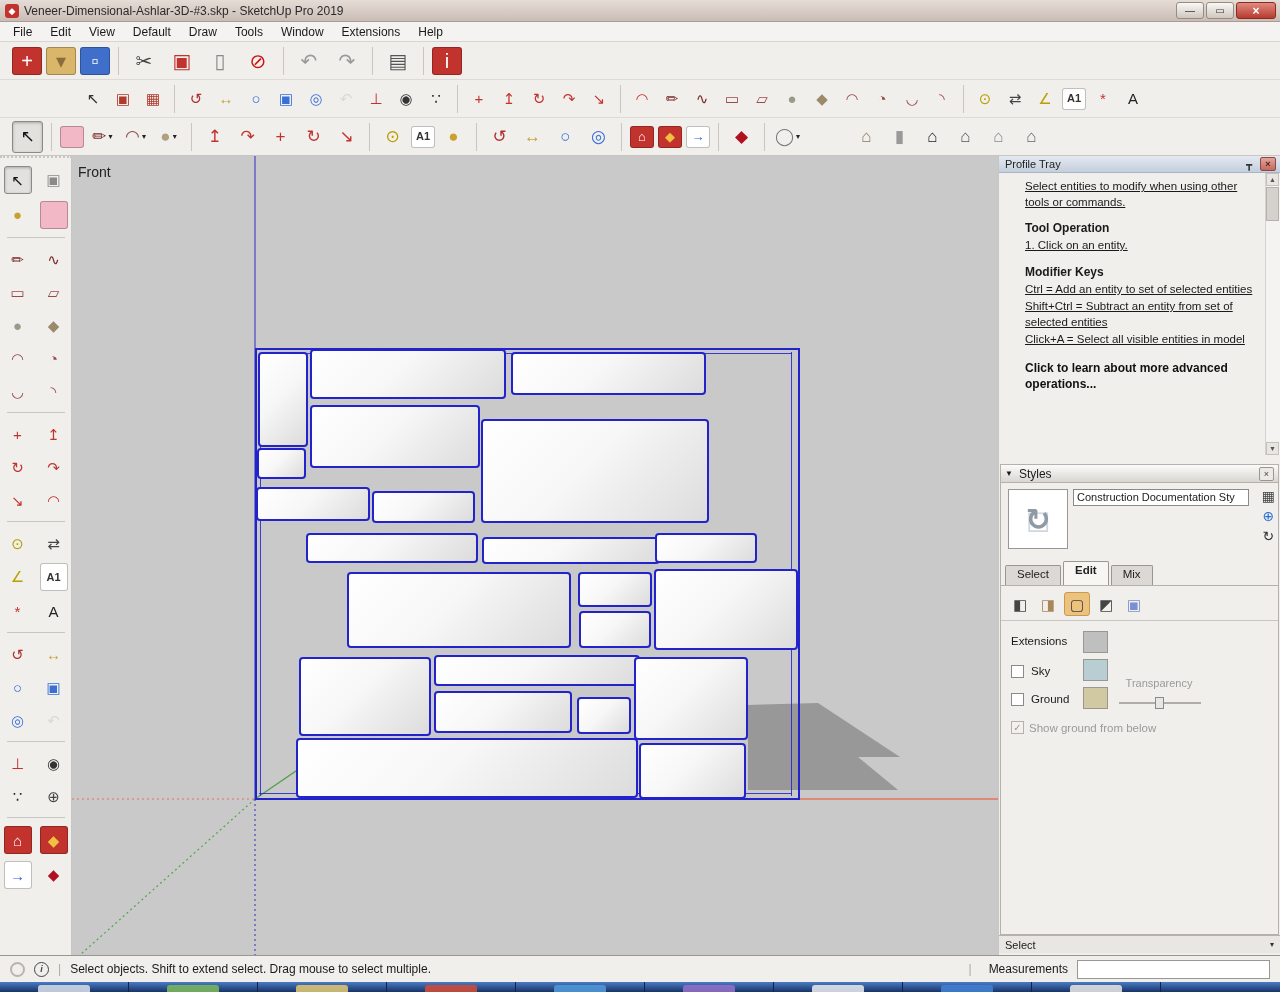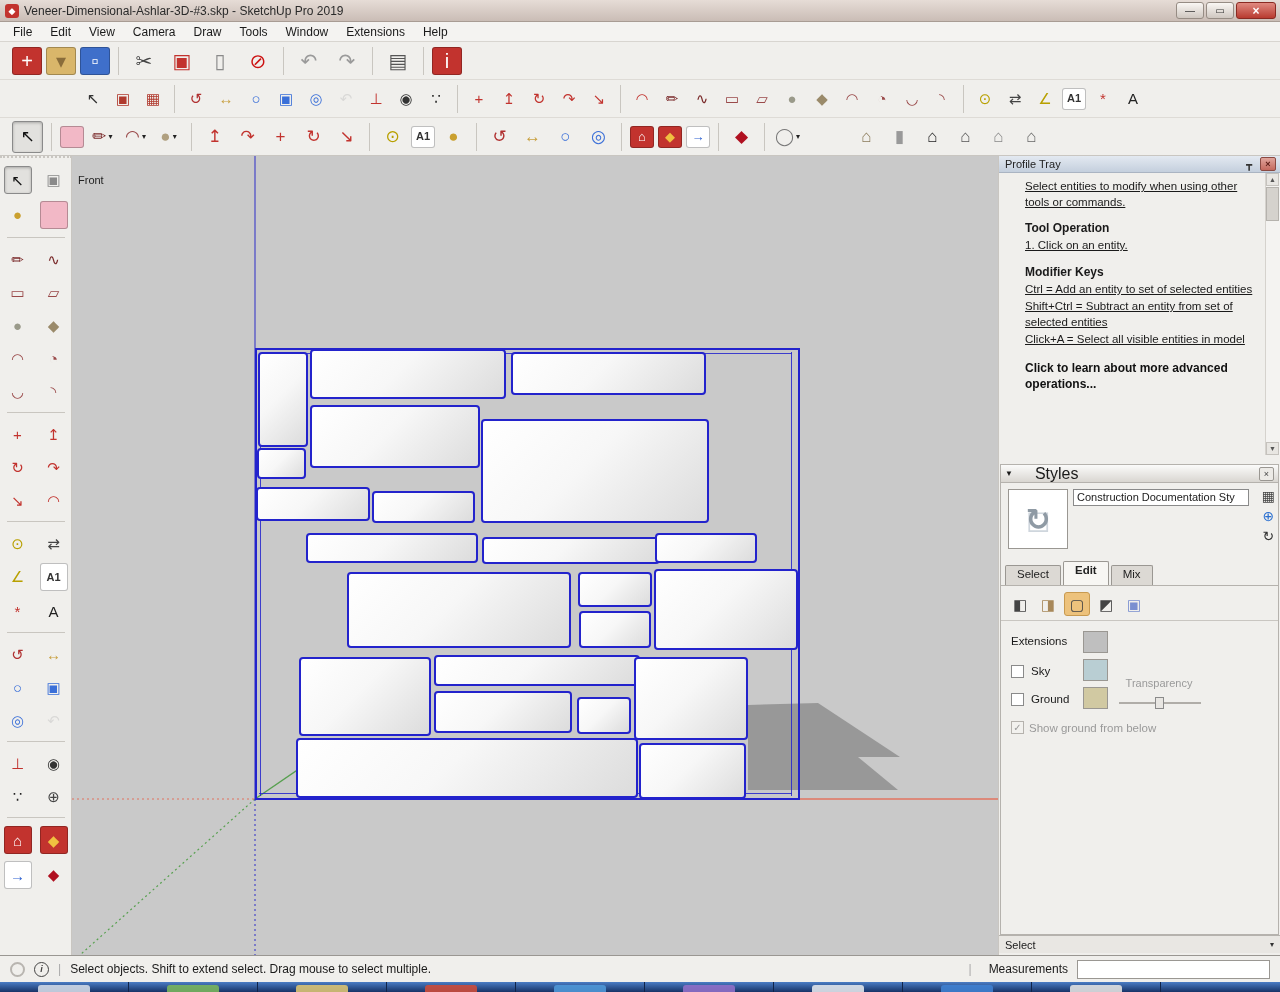--- a/index.html
+++ b/index.html
@@ -46,21 +46,21 @@
   
   #lefttb{position:absolute;left:0;top:156px;width:72px;height:799px;background:#f0efec;
     border-right:1px solid #c9c6c1;border-top:2px dotted #c9c6c1;box-sizing:border-box;
     display:grid;grid-template-columns:32px 32px;justify-content:center;
     align-content:start;gap:7px 4px;padding-top:8px;}
   #lefttb .ticon{width:26px;height:26px;font-size:15px;margin:0 auto;}
   #lefttb .tsep{grid-column:1/3;width:58px;height:1px;margin:1px auto;}
   
   #viewport{position:absolute;left:72px;top:156px;width:926px;height:799px;background:#c9c9c9;overflow:hidden;}
   #vp-svg{position:absolute;left:0;top:0;}
-  #view-label{position:absolute;left:6px;top:18px;font-size:11px;color:#222;}
+  #view-label{position:absolute;left:6px;top:8px;font-size:14px;color:#222;}
   .bbox{position:absolute;border:2px solid var(--sel);box-sizing:border-box;}
   .bline{position:absolute;background:var(--sel);opacity:.85;}
   .block{position:absolute;border:2px solid var(--sel);border-radius:4px;box-sizing:border-box;
     background:linear-gradient(135deg,#ffffff 0%,#f7f7f7 45%,#dcdcdc 100%);}
   
   #tray{position:absolute;left:998px;top:156px;width:282px;height:799px;background:#f0efec;
     border-left:1px solid #c9c6c1;box-sizing:border-box;font-size:11.5px;color:#1a1a1a;}
   #tray-header{position:absolute;left:0;top:0;right:0;height:17px;
     background:linear-gradient(#e3e9f1,#c4cfdd);border-bottom:1px solid #aab4c2;
     display:flex;align-items:center;padding:0 4px 0 6px;box-sizing:border-box;}
@@ -81,21 +81,21 @@
   #scr-up{top:0;}
   #scr-down{bottom:0;}
   #scr-thumb{position:absolute;left:0;top:14px;width:13px;height:34px;background:#d5d2cd;border:1px solid #b5b2ad;box-sizing:border-box;}
   
   #styles-panel{position:absolute;left:1px;top:308px;width:279px;height:471px;
     background:#f0efec;border:1px solid #b5b2ad;box-sizing:border-box;}
   #styles-header{position:absolute;left:0;top:0;right:0;height:18px;
     background:linear-gradient(#fbfbfa,#d9d6d1);border-bottom:1px solid #b5b2ad;
     display:flex;align-items:center;padding:0 4px;box-sizing:border-box;}
   #styles-header .tri{font-size:8px;margin-right:6px;}
-  #styles-title{font-size:16px;flex:1;margin-left:16px;}
+  #styles-title{font-size:12px;flex:1;}
   #styles-close{width:13px;height:12px;border:1px solid #9a9792;background:#eceae6;border-radius:2px;
     font-size:9px;display:flex;align-items:center;justify-content:center;color:#444;}
   #style-thumb{position:absolute;left:7px;top:24px;width:58px;height:58px;background:#fff;
     border:1px solid #9a9792;display:flex;align-items:center;justify-content:center;}
   #style-thumb .cube{position:absolute;font-size:30px;color:#cfd6dd;}
   #style-thumb .arrows{position:relative;font-size:30px;color:#8f9aa4;font-weight:bold;}
   #style-name{position:absolute;left:72px;top:24px;width:176px;height:17px;background:#fff;
     border:1px solid #8a8a8a;font-size:11px;padding:1px 3px;box-sizing:border-box;
     white-space:nowrap;overflow:hidden;}
   #style-desc{position:absolute;left:72px;top:45px;width:176px;height:41px;background:#fff;
@@ -157,21 +157,21 @@
     <span class="winbtn">—</span>
     <span class="winbtn">▭</span>
     <span class="winbtn close">×</span>
   </div>
 </div>
 
 <div id="menubar">
     <span class="menu-item">File</span>
     <span class="menu-item">Edit</span>
     <span class="menu-item">View</span>
-    <span class="menu-item">Camera</span>
+    <span class="menu-item">Default</span>
     <span class="menu-item">Draw</span>
     <span class="menu-item">Tools</span>
     <span class="menu-item">Window</span>
     <span class="menu-item">Extensions</span>
     <span class="menu-item">Help</span>
   </div>
 
 <div id="tb1" class="toolbar size-L">
     <span class="ticon boxed" style="background: rgb(194, 51, 46);">
       <span class="glyph" style="color: rgb(255, 255, 255);">+</span>

